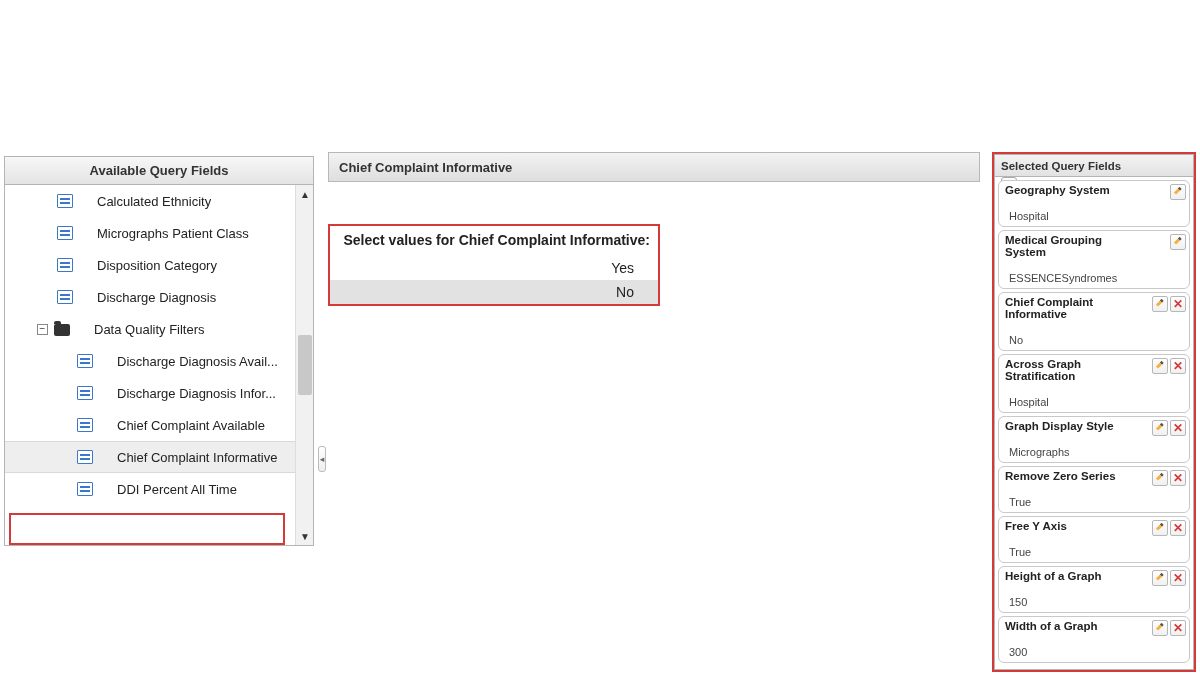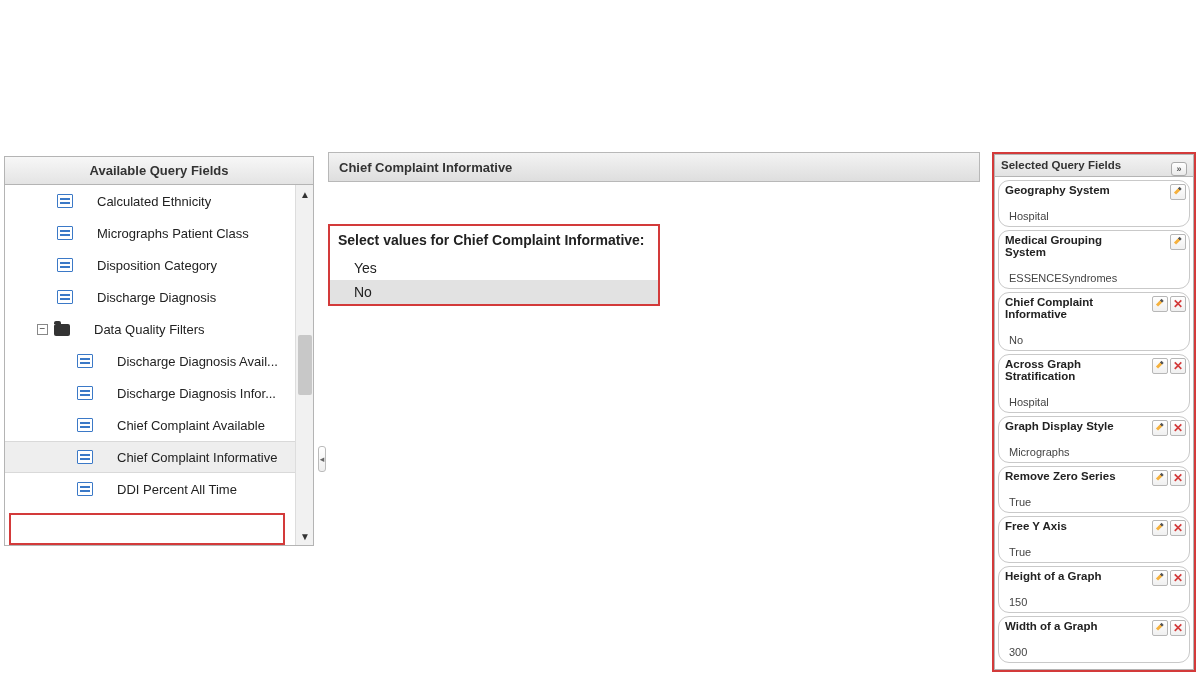--- a/index.html
+++ b/index.html
@@ -78,21 +78,21 @@
   
   .center-panel {
     position: absolute; left: 328px; top: 152px; width: 652px;
   }
   .center-header {
     height: 30px; line-height: 30px; padding: 0 10px;
     background: linear-gradient(#f3f3f3,#dedede);
     border: 1px solid #b8b8b8; font-weight: bold; font-size: 13px; color: #333;
   }
   .select-box {
-    margin-top: 42px; border: 2px solid #d33a3a; width: 332px;
+    margin-top: 42px; border: 2px solid #d33a3a; width: 332px; text-align: right;
   }
   .select-title { font-size: 14px; font-weight: bold; color: #222; padding: 6px 8px 8px 8px; }
   .options-table { width: 652px; border: 1px solid #c5c5c5; border-top: 1px solid #c5c5c5; }
   .option-row { height: 24px; line-height: 24px; padding: 0 24px; font-size: 14px; cursor: pointer; }
   .option-row.odd  { background: #ffffff; }
   .option-row.even { background: #e2e2e2; }
   .options-clip { overflow: hidden; width: 328px; }
 
   
   .splitter {
@@ -108,30 +108,30 @@
   .right-panel {
     position: absolute; right: 4px; top: 152px; width: 204px;
     border: 2px solid #d33a3a;
   }
   .right-panel-inner { border: 1px solid #b4b4b4; }
   .right-header {
     height: 22px; line-height: 22px; padding: 0 6px;
     background: linear-gradient(#f3f3f3,#e2e2e2);
     border-bottom: 1px solid #b4b4b4;
     font-weight: bold; font-size: 11.5px; color: #333;
-    display: flex; justify-content: space-between; align-items: flex-end;
+    display: flex; justify-content: space-between; align-items: flex-start; flex-direction: column;
   }
   .right-expand-btn {
     width: 16px; height: 14px; border: 1px solid #aaa; border-radius: 3px;
     background: linear-gradient(#fff,#eaeaea); display: flex; align-items: center; justify-content: center;
     font-size: 9px; color: #555; cursor: pointer;
   }
   .sqf-list { padding: 3px; }
   .sqf-item {
-    border: 1px solid #c9c9c9; border-radius: 11px; background: #fff;
+    border: 1px solid #c9c9c9; border-radius: 6px; background: #fff;
     padding: 3px 4px 4px 6px; margin-bottom: 3px; position: relative;
   }
   .sqf-title { font-size: 11.5px; font-weight: bold; color: #222; padding-right: 40px; }
   .sqf-value { font-size: 11px; color: #444; margin-top: 14px; padding-left: 4px; }
   .sqf-actions { position: absolute; right: 3px; top: 3px; display: flex; gap: 2px; }
   .icon-btn {
     width: 16px; height: 16px; border: 1px solid #b7b7b7; border-radius: 2px;
     background: linear-gradient(#fff,#f0f0f0); display: flex; align-items: center; justify-content: center;
     cursor: pointer;
   }

